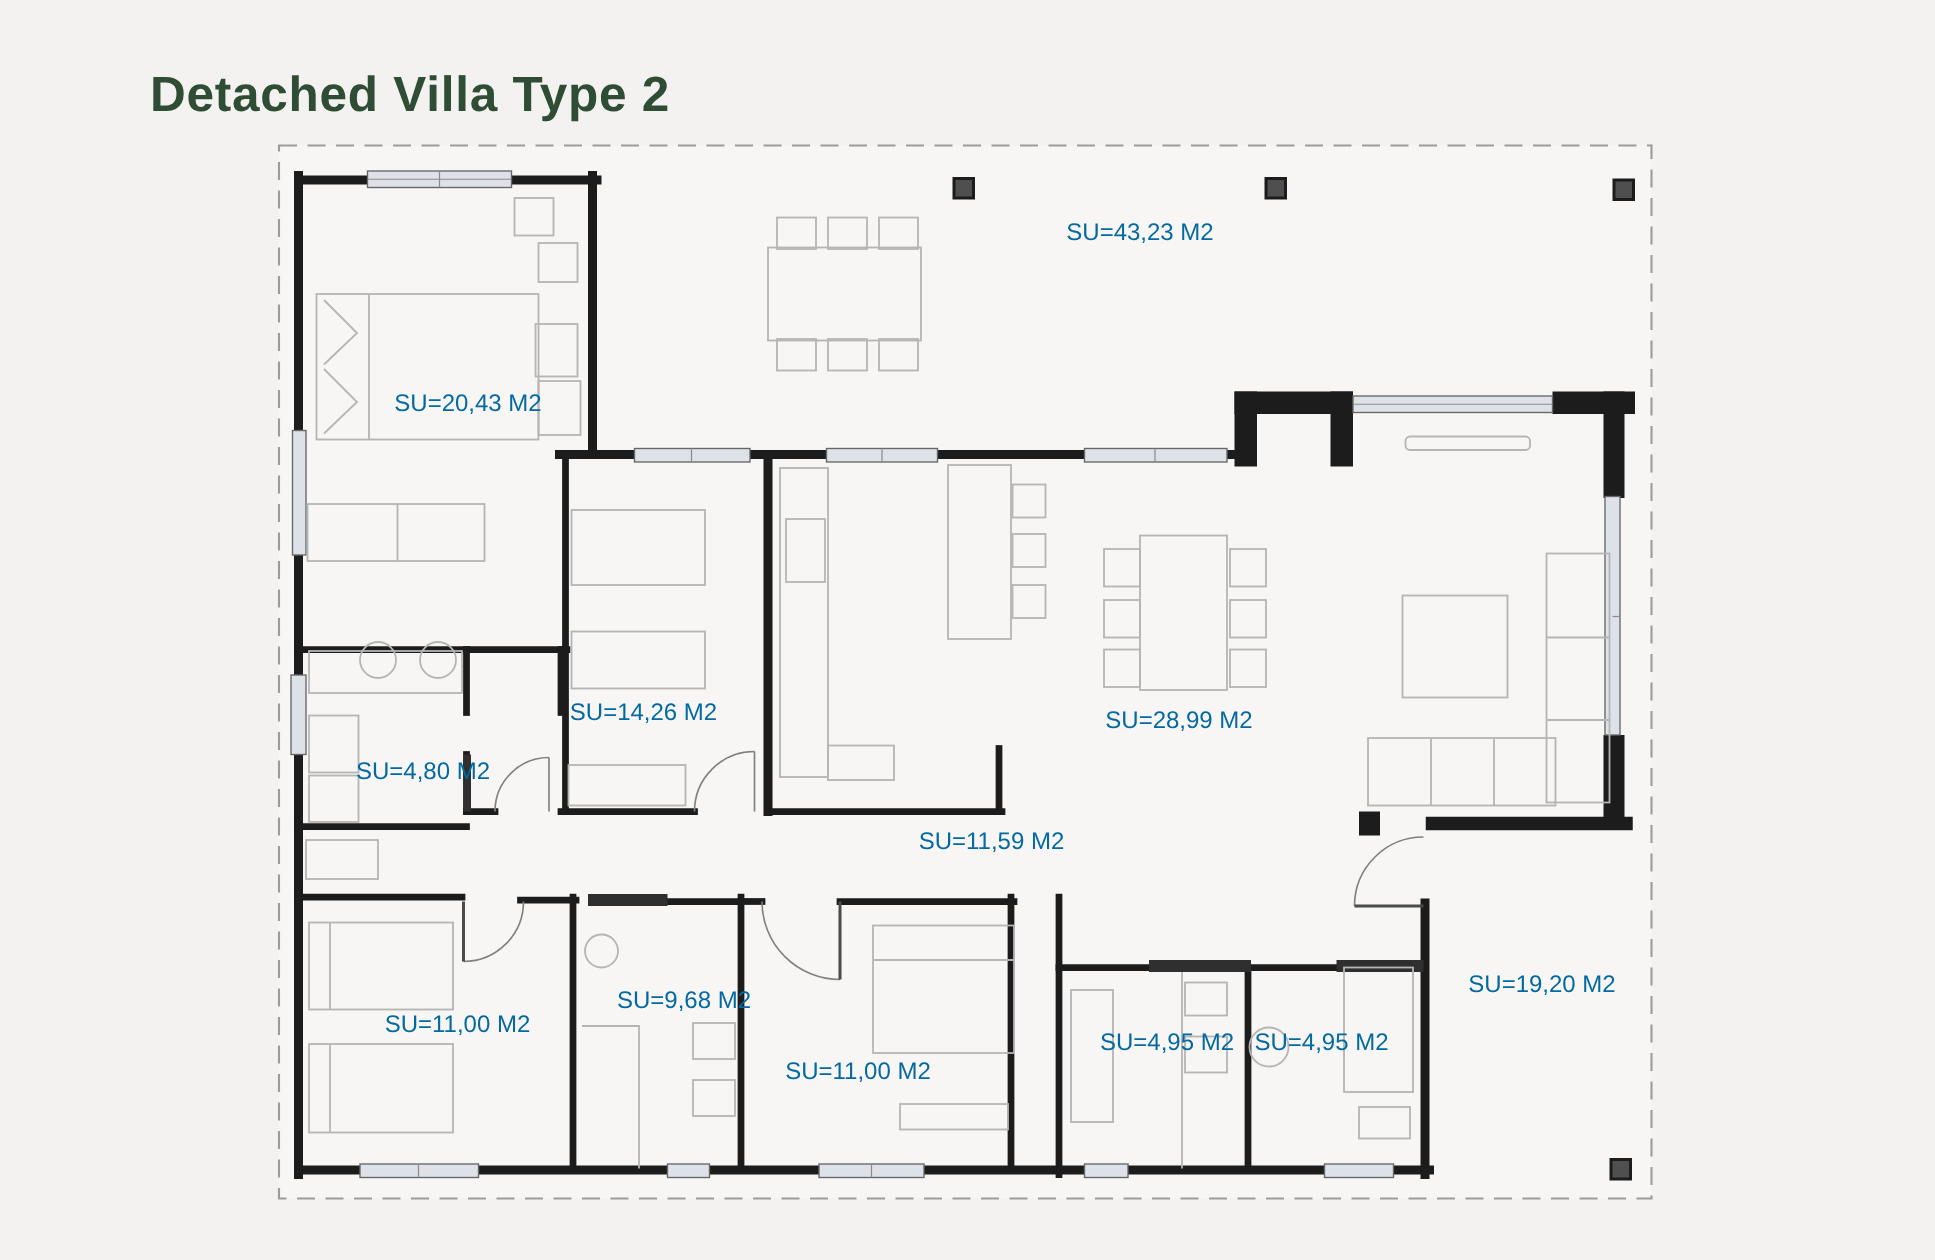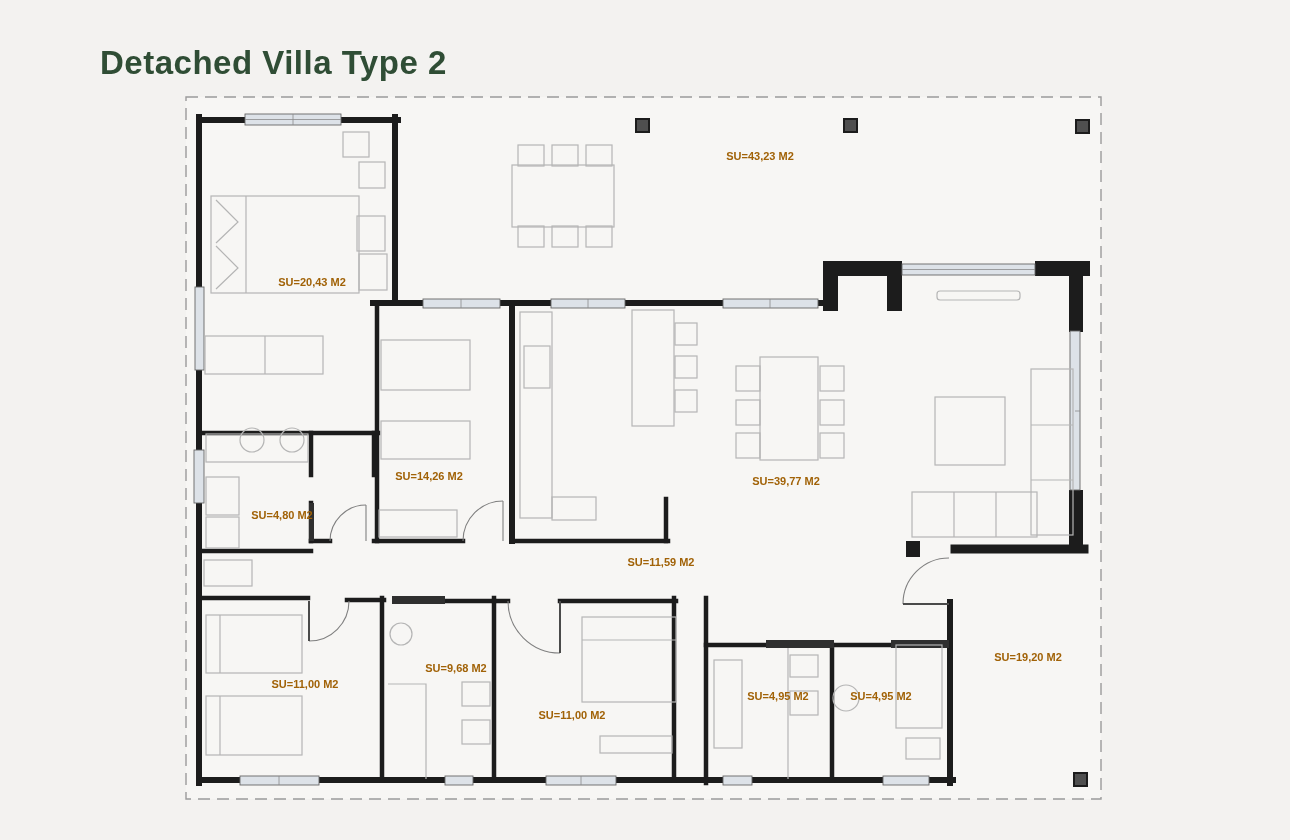--- a/index.html
+++ b/index.html
@@ -13,21 +13,21 @@
   #stage{position:absolute;left:0;top:0;width:1256px;height:840px;}
   #plan-svg{position:absolute;left:0;top:0;}
   .page-title{
     position:absolute;left:100px;top:44px;
     font-size:33px;font-weight:bold;color:#2f4d35;
     letter-spacing:0.5px;white-space:nowrap;
   }
   .room-label{
     position:absolute;
     transform:translate(-50%,-50%);
-    font-size:11px;color:#a16207;white-space:nowrap;font-weight:bold;
+    font-size:16px;color:#0369a1;white-space:nowrap;
   }
 </style>
 </head>
 <body>
 
 <div id="stage">
 
   <div class="page-title">Detached Villa Type 2</div>
 
   <svg id="plan-svg" width="1290" height="840" viewBox="0 0 1290 840">
@@ -257,23 +257,23 @@
 
     <g fill="#4f4f4f" stroke="#1c1c1c" stroke-width="2">
       <rect x="636" y="119" width="13" height="13"></rect>
       <rect x="844" y="119" width="13" height="13"></rect>
       <rect x="1076" y="120" width="13" height="13"></rect>
       <rect x="1074" y="773" width="13" height="13"></rect>
     </g>
   </svg>
 
   <div class="room-label" style="left:760px;top:156px">SU=43,23 M2</div>
-  <div class="room-label" style="left:312px;top:282px">SU=20,43 M2</div>
+  <div class="room-label" style="left:312px;top:270px">SU=20,43 M2</div>
   <div class="room-label" style="left:429px;top:476px">SU=14,26 M2</div>
-  <div class="room-label" style="left:786px;top:481px">SU=39,77 M2</div>
+  <div class="room-label" style="left:786px;top:481px">SU=28,99 M2</div>
   <div class="room-label" style="left:282px;top:515px">SU=4,80 M2</div>
   <div class="room-label" style="left:661px;top:562px">SU=11,59 M2</div>
   <div class="room-label" style="left:305px;top:684px">SU=11,00 M2</div>
   <div class="room-label" style="left:456px;top:668px">SU=9,68 M2</div>
   <div class="room-label" style="left:572px;top:715px">SU=11,00 M2</div>
   <div class="room-label" style="left:778px;top:696px">SU=4,95 M2</div>
   <div class="room-label" style="left:881px;top:696px">SU=4,95 M2</div>
   <div class="room-label" style="left:1028px;top:657px">SU=19,20 M2</div>
 </div>
 

